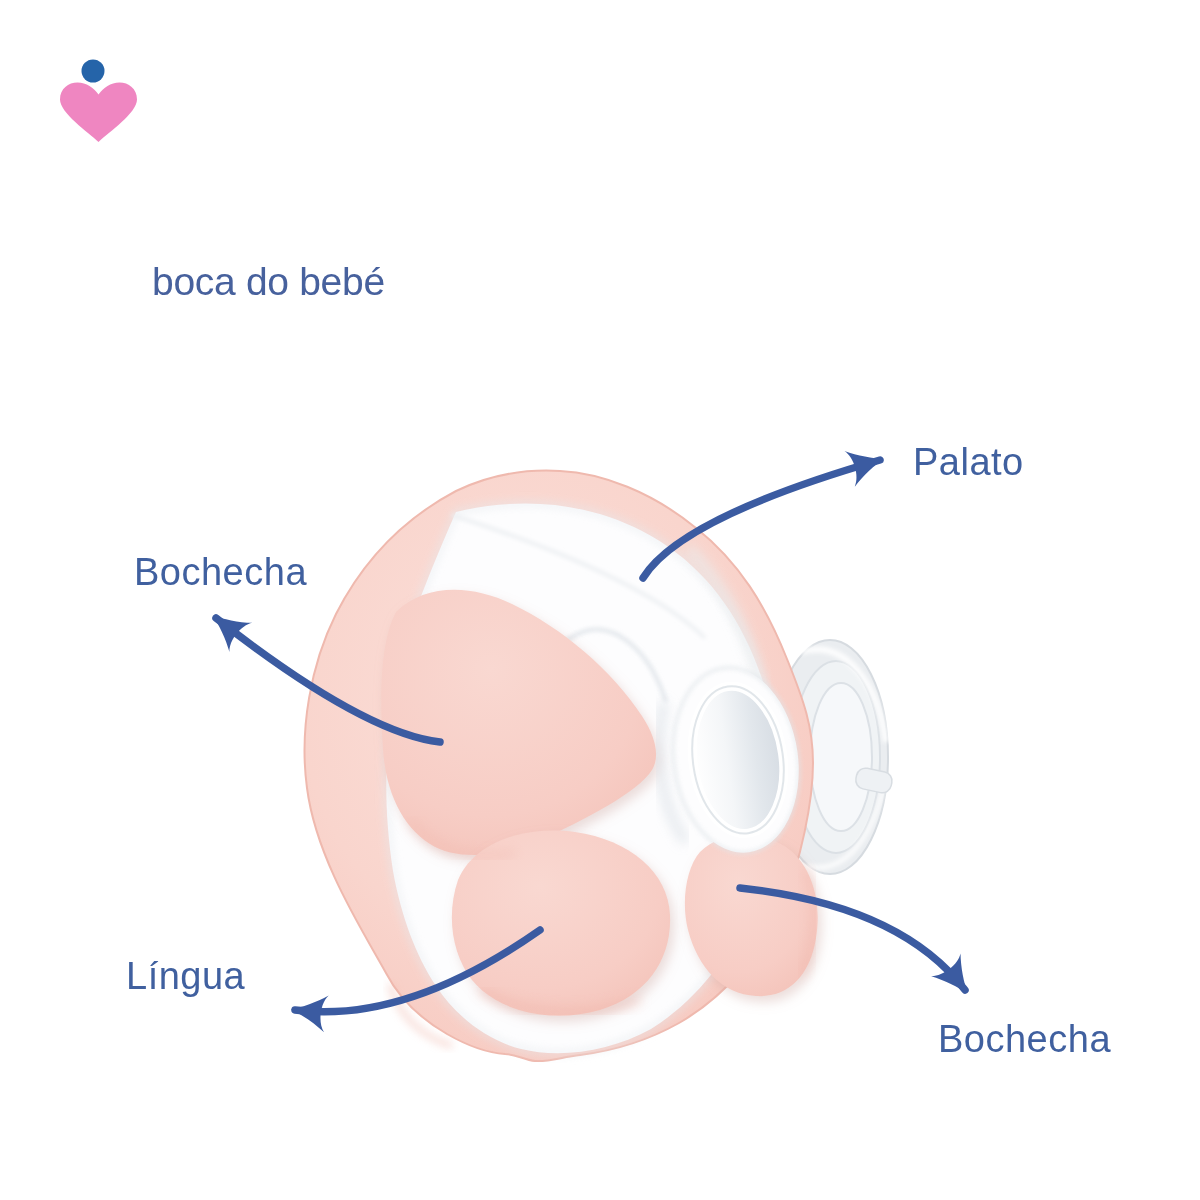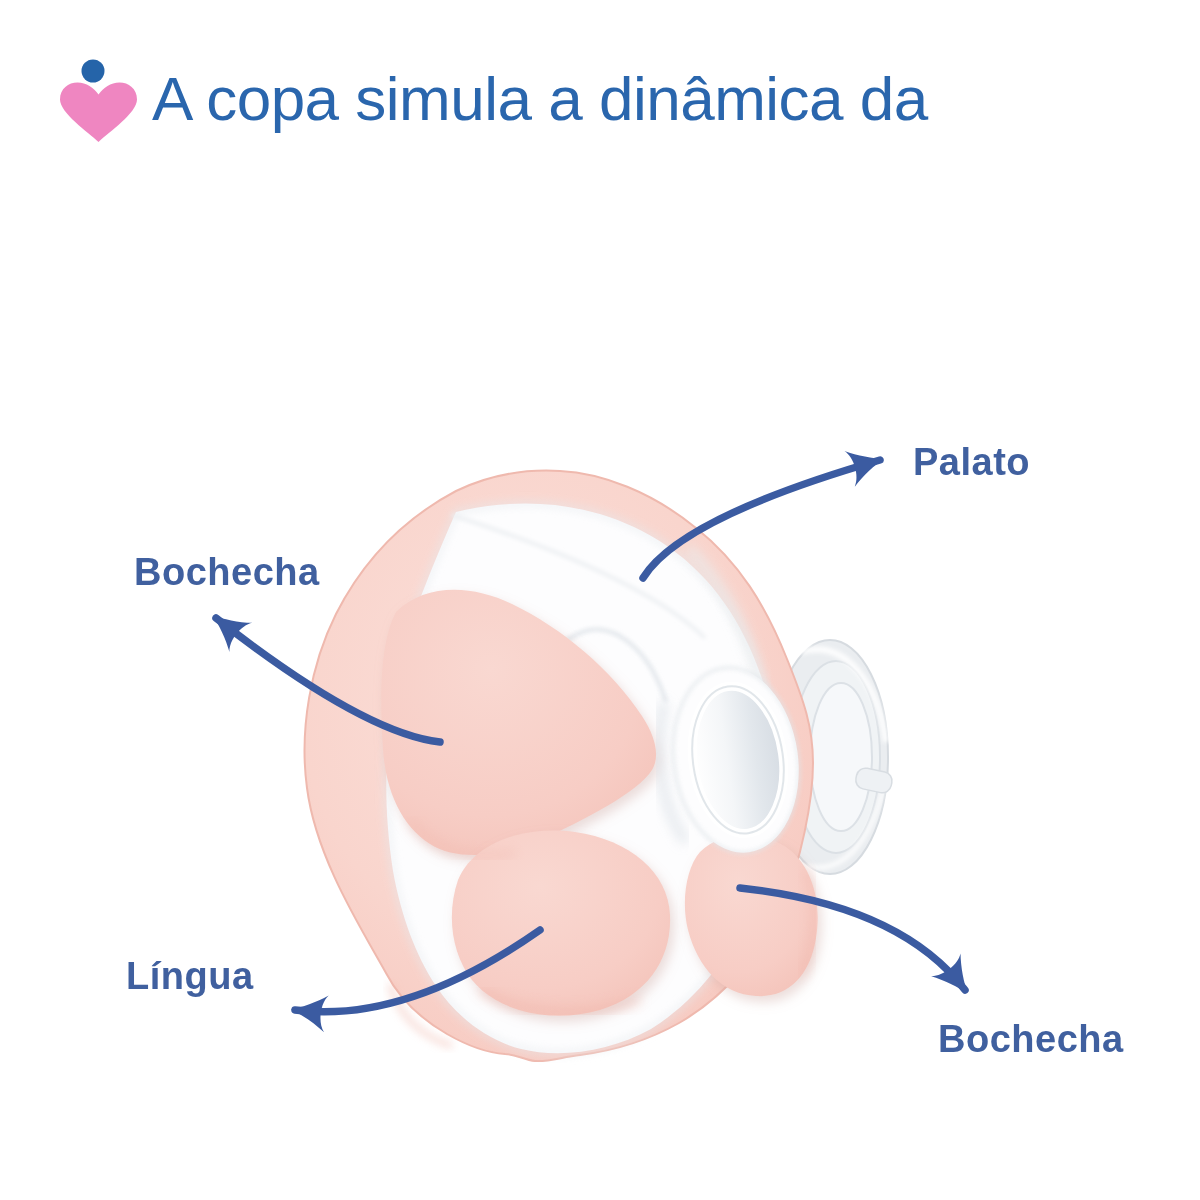--- a/index.html
+++ b/index.html
@@ -15,21 +15,21 @@
   }
   .subtitle{
     position:absolute;left:152px;top:211px;margin:0;
     font-size:39px;line-height:47px;font-weight:400;
     letter-spacing:-0.3px;color:#47619d;white-space:nowrap;
   }
 
   .art{position:absolute;left:0;top:0;width:1200px;height:1200px;}
 
   .callout{
-    position:absolute;font-size:38px;font-weight:700;
+    position:absolute;font-size:38px;font-weight:400;
     letter-spacing:0.5px;color:#40609f;white-space:nowrap;
   }
   #lbl-palato{left:913px;top:441px;}
   #lbl-bochecha-left{left:134px;top:551px;}
   #lbl-lingua{left:126px;top:955px;}
   #lbl-bochecha-right{left:938px;top:1018px;}
 </style>
 </head>
 <body>
 
@@ -37,23 +37,23 @@
 
   <div class="logo">
     <svg width="82" height="92" viewBox="0 0 82 92">
       <circle cx="35" cy="16" r="11.5" fill="#2564a9"></circle>
       <path d="M40.5,87 C30,77 2,58 2,44.5 C2,33.5 10.5,27.5 19.5,27.5
                C28.5,27.5 35.5,32.5 40.5,39.5 C45.5,32.5 52.5,27.5 61.5,27.5
                C70.5,27.5 79,33.5 79,44.5 C79,58 51,77 40.5,87 Z" fill="#ef86c1"></path>
     </svg>
   </div>
 
-  <h1 class="title"><span>A copa simula a dinâmica da</span><br></h1>
+  <h1 class="title"><br></h1>
 
-  <p class="subtitle"><br></p>
+  <p class="subtitle"><br><span>boca do bebé</span></p>
 
   <svg class="art" viewBox="0 0 1200 1200">
     <defs>
       <radialGradient id="gShell" cx="42%" cy="38%" r="78%">
         <stop offset="0%" stop-color="#fbdfd9"></stop>
         <stop offset="55%" stop-color="#f9d5cd"></stop>
         <stop offset="82%" stop-color="#f7cbc2"></stop>
         <stop offset="100%" stop-color="#f3c0b5"></stop>
       </radialGradient>
       <radialGradient id="gLobe" cx="40%" cy="30%" r="85%">

